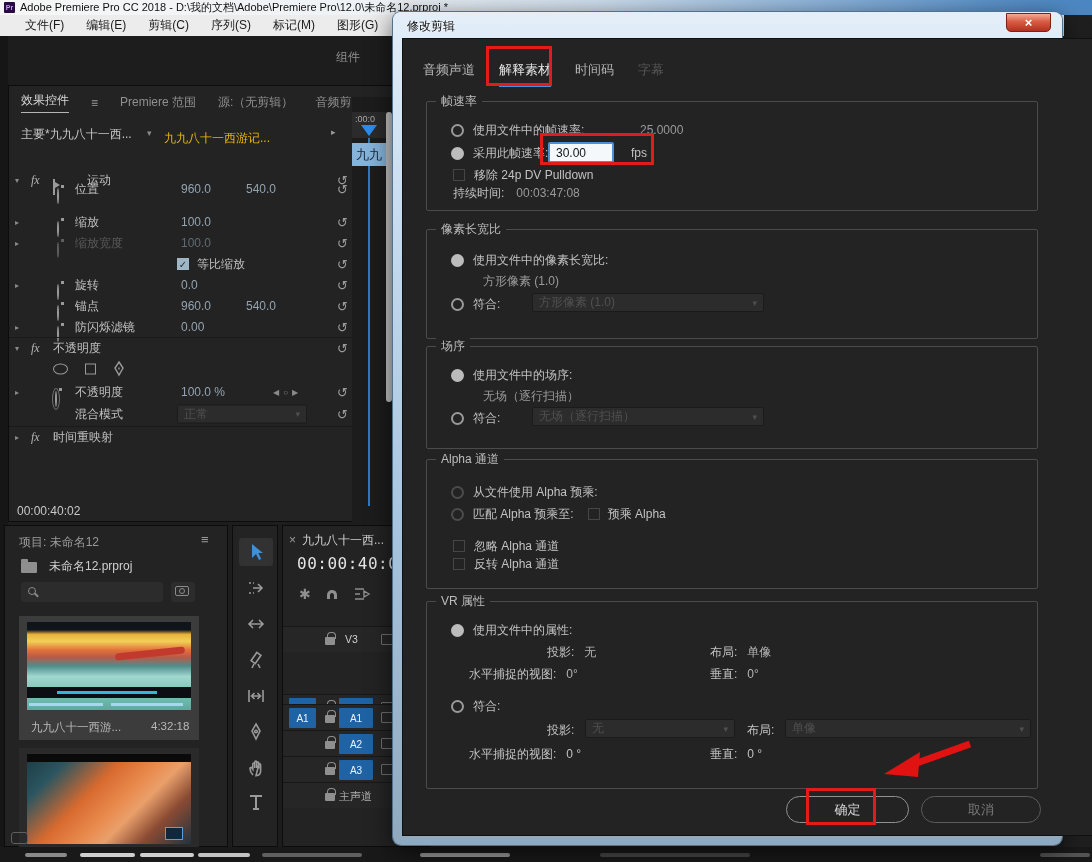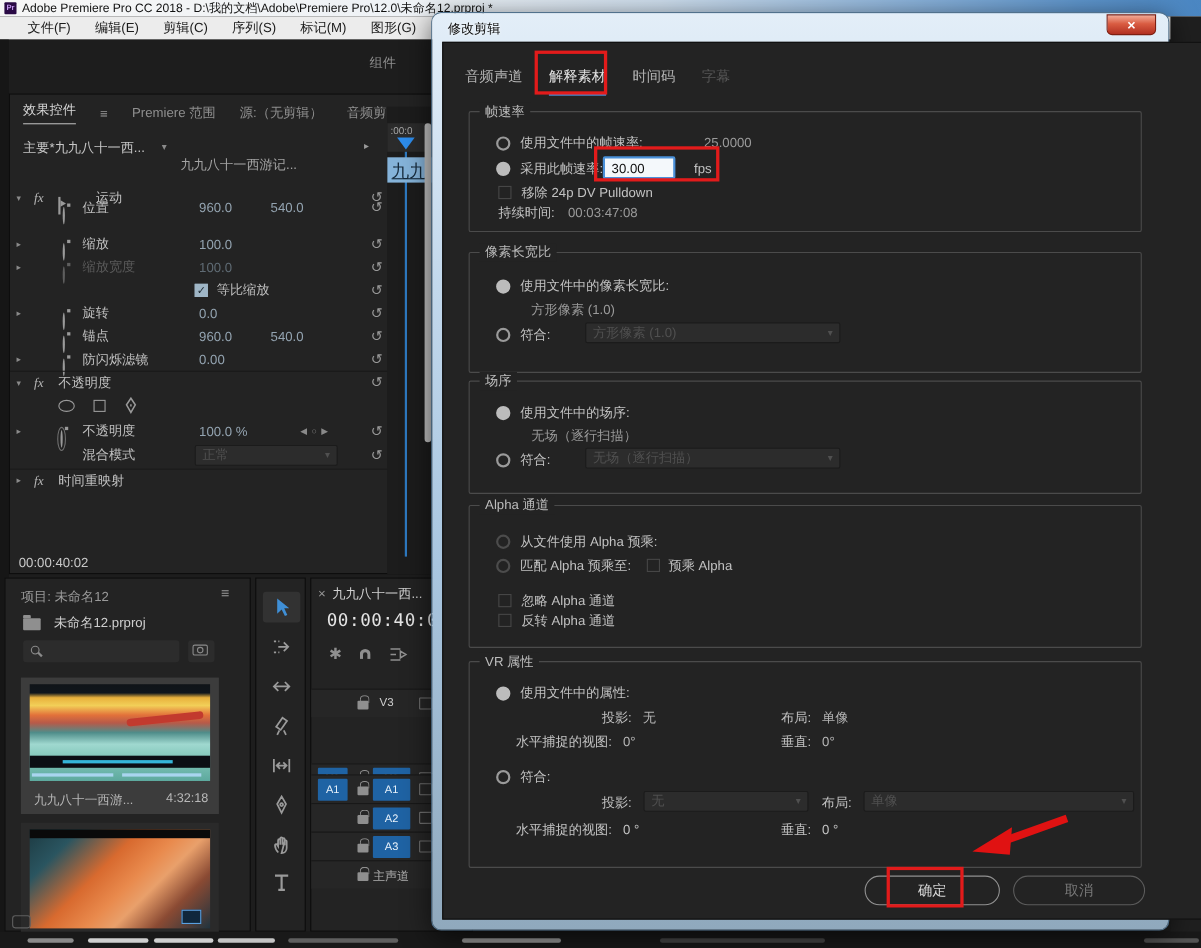--- a/index.html
+++ b/index.html
@@ -52,21 +52,21 @@
   .dd{background:#2c2c2c;border:1px solid #1b1b1b;border-radius:2px;height:19px;
     display:flex;align-items:center;padding:0 6px;font-size:12px;color:#505050;}
   .dd::after{content:"▾";margin-left:auto;color:#505050;font-size:9px;}
   .ecp-tc{position:absolute;left:8px;top:418px;font-size:12px;color:#c8c8c8;}
 
   
   .mini{position:absolute;left:352px;top:97px;width:41px;height:425px;background:#1c1c1c;overflow:hidden;}
   .mini-ruler{position:absolute;left:0;top:15px;width:41px;height:26px;background:#2b2b2b;
     font-size:9px;color:#a8a8a8;padding:2px 0 0 3px;}
   .mini-clip{position:absolute;left:0;top:46px;width:41px;height:23px;background:#85b3d9;color:#15293a;
-    font-size:16px;padding:3px 0 0 4px;text-decoration:underline;}
+    font-size:13px;padding:3px 0 0 4px;}
   .mini-line{position:absolute;left:16px;top:41px;width:2px;height:368px;background:#2d79c0;}
   .mini-ph{position:absolute;left:9px;top:28px;width:0;height:0;border:8px solid transparent;border-top:11px solid #2d8ceb;}
   .mini-sb{position:absolute;left:34px;top:15px;width:6px;height:290px;background:#c4c4c4;border-radius:3px;}
 
   
   .proj-title{position:absolute;left:14px;top:8px;font-size:12px;color:#9a9a9a;}
   .proj-menu{position:absolute;left:196px;top:6px;color:#9a9a9a;font-size:13px;}
   .folder{position:absolute;left:16px;top:36px;width:16px;height:11px;background:#8f8f8f;border-radius:1px;}
   .folder::before{content:"";position:absolute;top:-3px;left:0;width:7px;height:3px;background:#8f8f8f;border-radius:1px 1px 0 0;}
   .proj-file{position:absolute;left:44px;top:32px;font-size:12px;color:#cfcfcf;}
@@ -187,21 +187,21 @@
     <div class="ecp-tabs">
       <span class="ecp-tab-active">效果控件</span>
       <span style="color:#9a9a9a;">≡</span>
       <span>Premiere 范围</span>
       <span>源:（无剪辑）</span>
       <span>音频剪</span>
     </div>
     <div class="ecp-head">
       <span class="abs" style="left:12px;top:4px;color:#c6c6c6;">主要*九九八十一西...</span>
       <span class="abs" style="left:138px;top:6px;color:#8a8a8a;font-size:9px;">▾</span>
-      <span class="abs" style="left:155px;top:20px;color:#a3a3a3;">九九八十一西游记...</span>
+      <span class="abs" style="left:155px;top:8px;color:#eab308;">九九八十一西游记...</span>
       <span class="abs" style="left:322px;top:5px;color:#9a9a9a;font-size:9px;">▸</span>
     </div>
 
     <div class="fxrow" style="top:83px;">
       <span class="p-chev">▾</span>
       <span class="p-fx">fx</span>
       <span class="motionic" style="left:44px;"></span>
       <span style="left:78px;">运动</span>
       <span class="p-reset">↺</span>
     </div>

